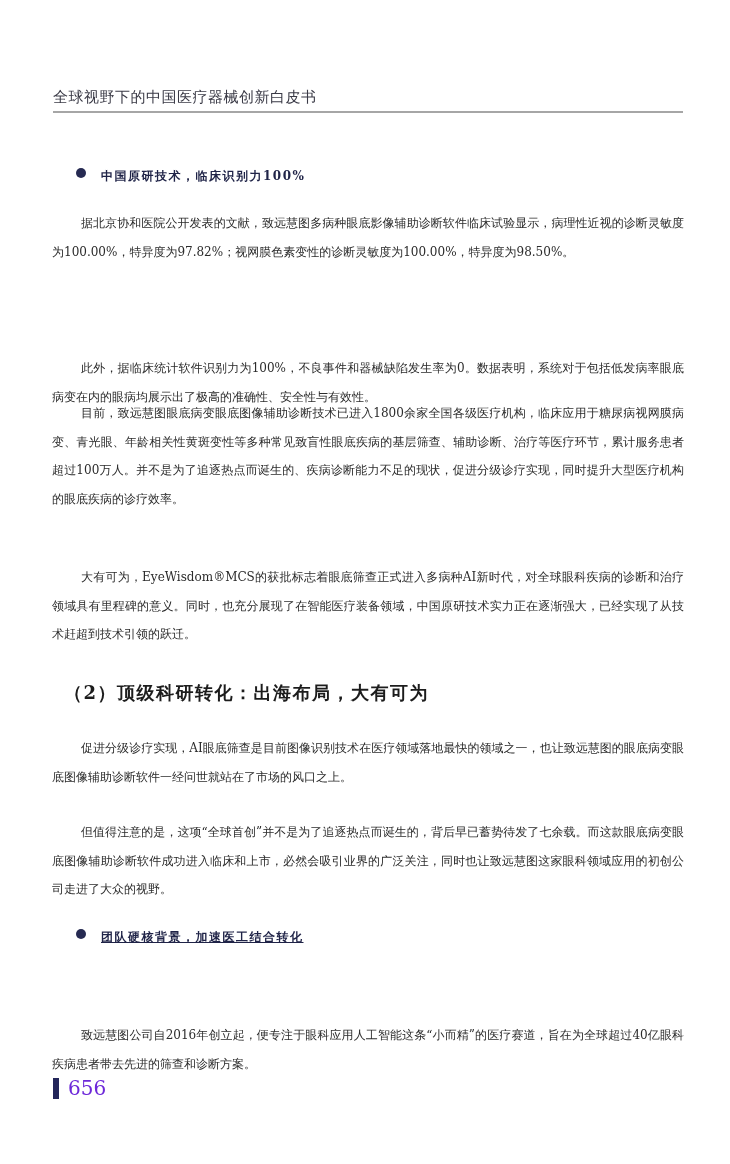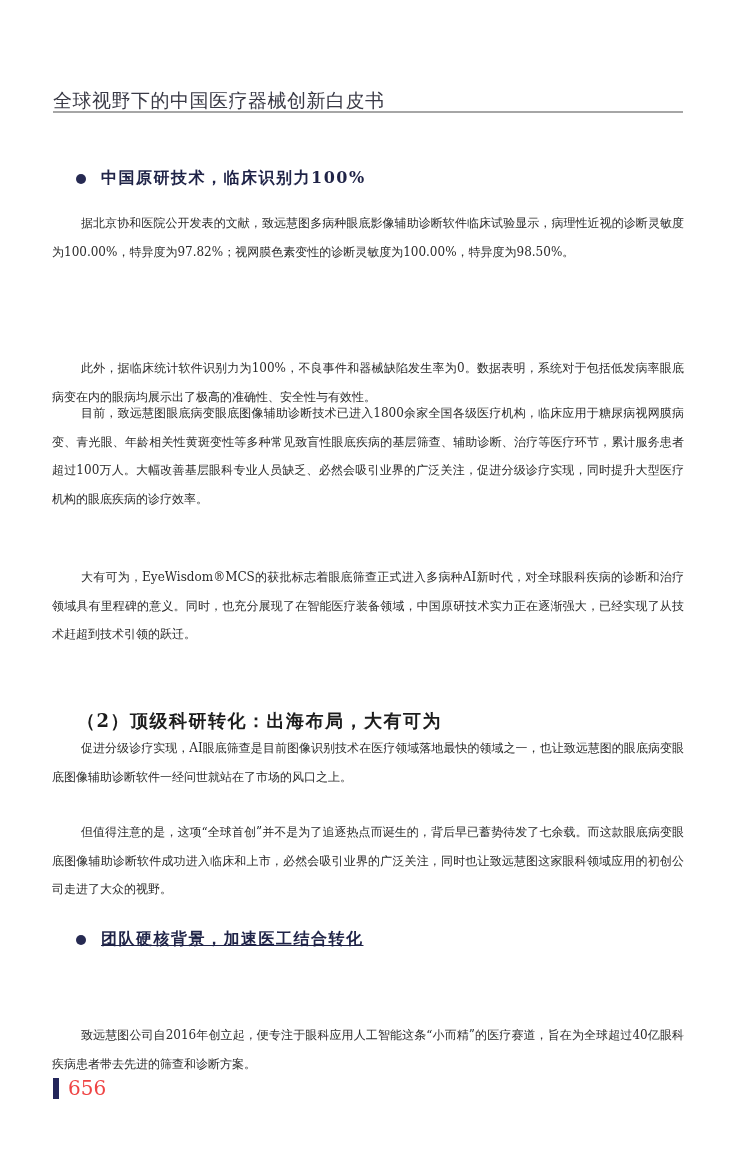--- a/index.html
+++ b/index.html
@@ -13,21 +13,21 @@
       position: relative;
       overflow: hidden;
       font-family: "DejaVu Serif", "Liberation Serif", serif;
       color: #2a2a2a;
     }
     .running-header {
       position: absolute;
       left: 53px;
       top: 88px;
       font-family: "DejaVu Serif", "Liberation Serif", serif;
-      font-size: 19px;
+      font-size: 15px;
       color: #3a3a46;
       letter-spacing: 0.5px;
     }
     .header-rule {
       position: absolute;
       left: 53px;
       top: 111px;
       width: 630px;
       height: 2px;
       background: #a6a6a6;
@@ -35,24 +35,24 @@
     .content {
       position: absolute;
       left: 52px;
       top: 0;
       width: 632px;
     }
     .bullet-heading {
       position: absolute;
       left: 24px;
       display: flex;
-      align-items: center;
+      align-items: flex-start;
       font-family: "DejaVu Serif", "Liberation Serif", serif;
       font-weight: bold;
-      font-size: 16px;
+      font-size: 12px;
       color: #1f2347;
       letter-spacing: 1.5px;
     }
     .bullet-dot {
       width: 10px;
       height: 10px;
       border-radius: 50%;
       background: #262a52;
       margin-right: 15px;
       display: inline-block;
@@ -86,42 +86,42 @@
     }
     .page-bar {
       width: 6px;
       height: 21px;
       background: #23265a;
       margin-right: 9px;
     }
     .page-num-text {
       font-family: "DejaVu Serif", "Liberation Serif", serif;
       font-size: 20px;
-      color: #ef4444;
+      color: #6d28d9;
     }
   </style>
 </head>
 <body>
 
 <div class="running-header">全球视野下的中国医疗器械创新白皮书</div>
 <div class="header-rule"></div>
 
 <div class="content">
 
   <div class="bullet-heading" style="top:168px;">
     <span class="bullet-dot"></span>
     <span>中国原研技术，临床识别力100%</span>
   </div>
 
   <p class="para" style="top:209px;">据北京协和医院公开发表的文献，致远慧图多病种眼底影像辅助诊断软件临床试验显示，病理性近视的诊断灵敏度为100.00%，特异度为97.82%；视网膜色素变性的诊断灵敏度为100.00%，特异度为98.50%。</p>
   <p class="para" style="top:314px;margin-top:40px;">此外，据临床统计软件识别力为100%，不良事件和器械缺陷发生率为0。数据表明，系统对于包括低发病率眼底病变在内的眼病均展示出了极高的准确性、安全性与有效性。</p>
-  <p class="para" style="top:399px;">目前，致远慧图眼底病变眼底图像辅助诊断技术已进入1800余家全国各级医疗机构，临床应用于糖尿病视网膜病变、青光眼、年龄相关性黄斑变性等多种常见致盲性眼底疾病的基层筛查、辅助诊断、治疗等医疗环节，累计服务患者超过100万人。大幅改善基层眼科专业人员缺乏、必然会吸引业界的广泛关注，促进分级诊疗实现，同时提升大型医疗机构的眼底疾病的诊疗效率。</p>
+  <p class="para" style="top:399px;">目前，致远慧图眼底病变眼底图像辅助诊断技术已进入1800余家全国各级医疗机构，临床应用于糖尿病视网膜病变、青光眼、年龄相关性黄斑变性等多种常见致盲性眼底疾病的基层筛查、辅助诊断、治疗等医疗环节，累计服务患者超过100万人。并不是为了追逐热点而诞生的、疾病诊断能力不足的现状，促进分级诊疗实现，同时提升大型医疗机构的眼底疾病的诊疗效率。</p>
   <p class="para" style="top:563px;">大有可为，EyeWisdom®MCS的获批标志着眼底筛查正式进入多病种AI新时代，对全球眼科疾病的诊断和治疗领域具有里程碑的意义。同时，也充分展现了在智能医疗装备领域，中国原研技术实力正在逐渐强大，已经实现了从技术赶超到技术引领的跃迁。</p>
 
-  <div class="section-heading" style="top:709px;margin-left:13px;">（2）顶级科研转化：出海布局，大有可为</div>
+  <div class="section-heading" style="top:681px;">（2）顶级科研转化：出海布局，大有可为</div>
 
   <p class="para" style="top:734px;">促进分级诊疗实现，AI眼底筛查是目前图像识别技术在医疗领域落地最快的领域之一，也让致远慧图的眼底病变眼底图像辅助诊断软件一经问世就站在了市场的风口之上。</p>
   <p class="para" style="top:818px;">但值得注意的是，这项“全球首创”并不是为了追逐热点而诞生的，背后早已蓄势待发了七余载。而这款眼底病变眼底图像辅助诊断软件成功进入临床和上市，必然会吸引业界的广泛关注，同时也让致远慧图这家眼科领域应用的初创公司走进了大众的视野。</p>
 
   <div class="bullet-heading" style="top:929px;text-decoration:underline;">
     <span class="bullet-dot"></span>
     <span>团队硬核背景，加速医工结合转化</span>
   </div>
 
   <p class="para" style="top:973px;margin-top:48px;">致远慧图公司自2016年创立起，便专注于眼科应用人工智能这条“小而精”的医疗赛道，旨在为全球超过40亿眼科疾病患者带去先进的筛查和诊断方案。</p>

